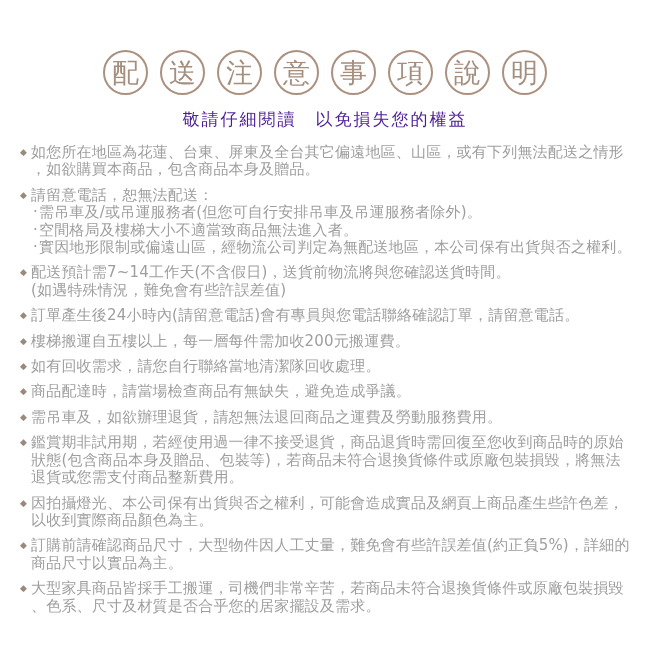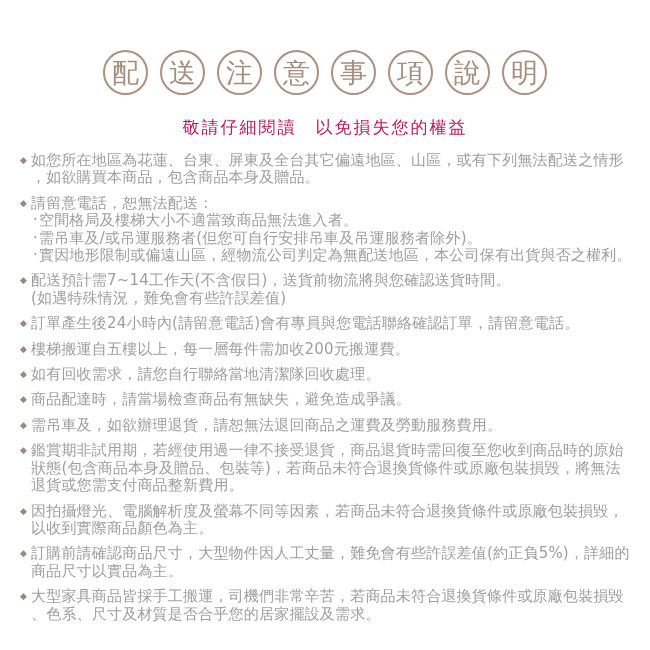--- a/index.html
+++ b/index.html
@@ -37,24 +37,24 @@
     display: flex;
     align-items: center;
     justify-content: center;
     font-size: 27px;
     line-height: 1;
     color: #a58e7d;
     box-sizing: content-box;
     font-weight: 400;
   }
   .subtitle {
-    margin-top: 21px;
+    margin-top: 13px;
     font-size: 17px;
     letter-spacing: 2px;
-    color: #be185d;
+    color: #4c1d95;
   }
   
   .notice-list {
     margin: 13px 18px 0 20px;
     font-size: 15px;
     letter-spacing: 0.2px;
     color: #9e9e9e;
   }
   .notice {
     position: relative;
@@ -105,22 +105,22 @@
       <div class="notice">
         <span class="bullet">◆</span>
         <div class="notice-body">
           <div class="line">如您所在地區為花蓮、台東、屏東及全台其它偏遠地區、山區，或有下列無法配送之情形，如欲購買本商品，包含商品本身及贈品。</div>
         </div>
       </div>
       <div class="notice">
         <span class="bullet">◆</span>
         <div class="notice-body">
           <div class="line">請留意電話，恕無法配送：</div>
+          <div class="subitem"><span class="subdot">·</span>需吊車及/或吊運服務者(但您可自行安排吊車及吊運服務者除外)。</div>
           <div class="subitem"><span class="subdot">·</span>空間格局及樓梯大小不適當致商品無法進入者。</div>
-          <div class="subitem"><span class="subdot">·</span>需吊車及/或吊運服務者(但您可自行安排吊車及吊運服務者除外)。</div>
           <div class="subitem"><span class="subdot">·</span>實因地形限制或偏遠山區，經物流公司判定為無配送地區，本公司保有出貨與否之權利。</div>
         </div>
       </div>
       <div class="notice">
         <span class="bullet">◆</span>
         <div class="notice-body">
           <div class="line">配送預計需7~14工作天(不含假日)，送貨前物流將與您確認送貨時間。</div>
           <div class="line">(如遇特殊情況，難免會有些許誤差值)</div>
         </div>
       </div>
@@ -156,21 +156,21 @@
       </div>
       <div class="notice">
         <span class="bullet">◆</span>
         <div class="notice-body">
           <div class="line">鑑賞期非試用期，若經使用過一律不接受退貨，商品退貨時需回復至您收到商品時的原始狀態(包含商品本身及贈品、包裝等)，若商品未符合退換貨條件或原廠包裝損毀，將無法退貨或您需支付商品整新費用。</div>
         </div>
       </div>
       <div class="notice">
         <span class="bullet">◆</span>
         <div class="notice-body">
-          <div class="line">因拍攝燈光、電腦解析度及螢幕不同等因素，若商品未符合退換貨條件或原廠包裝損毀，以收到實際商品顏色為主。</div>
+          <div class="line">因拍攝燈光、本公司保有出貨與否之權利，可能會造成實品及網頁上商品產生些許色差，以收到實際商品顏色為主。</div>
         </div>
       </div>
       <div class="notice">
         <span class="bullet">◆</span>
         <div class="notice-body">
           <div class="line">訂購前請確認商品尺寸，大型物件因人工丈量，難免會有些許誤差值(約正負5%)，詳細的商品尺寸以實品為主。</div>
         </div>
       </div>
       <div class="notice">
         <span class="bullet">◆</span>

